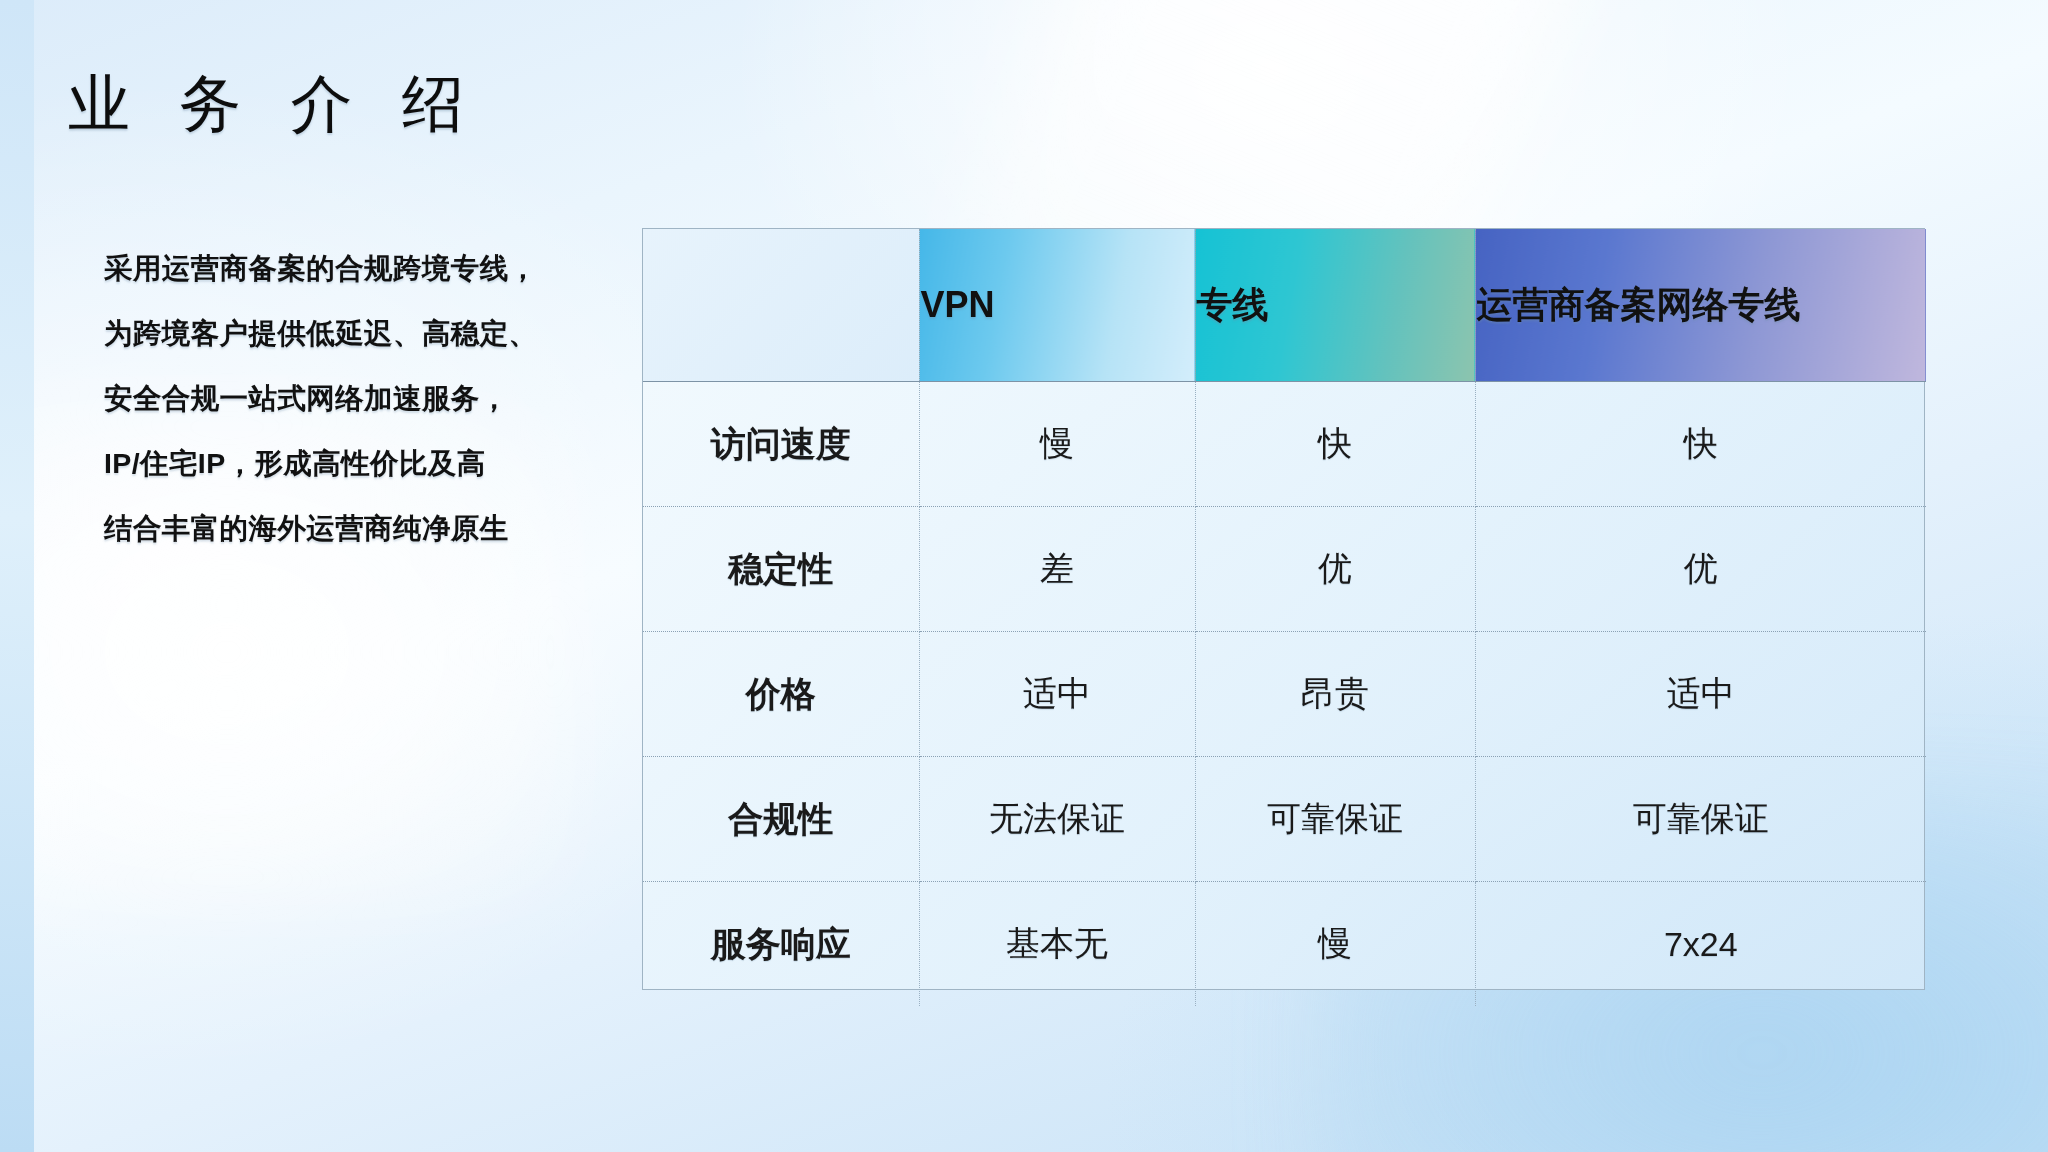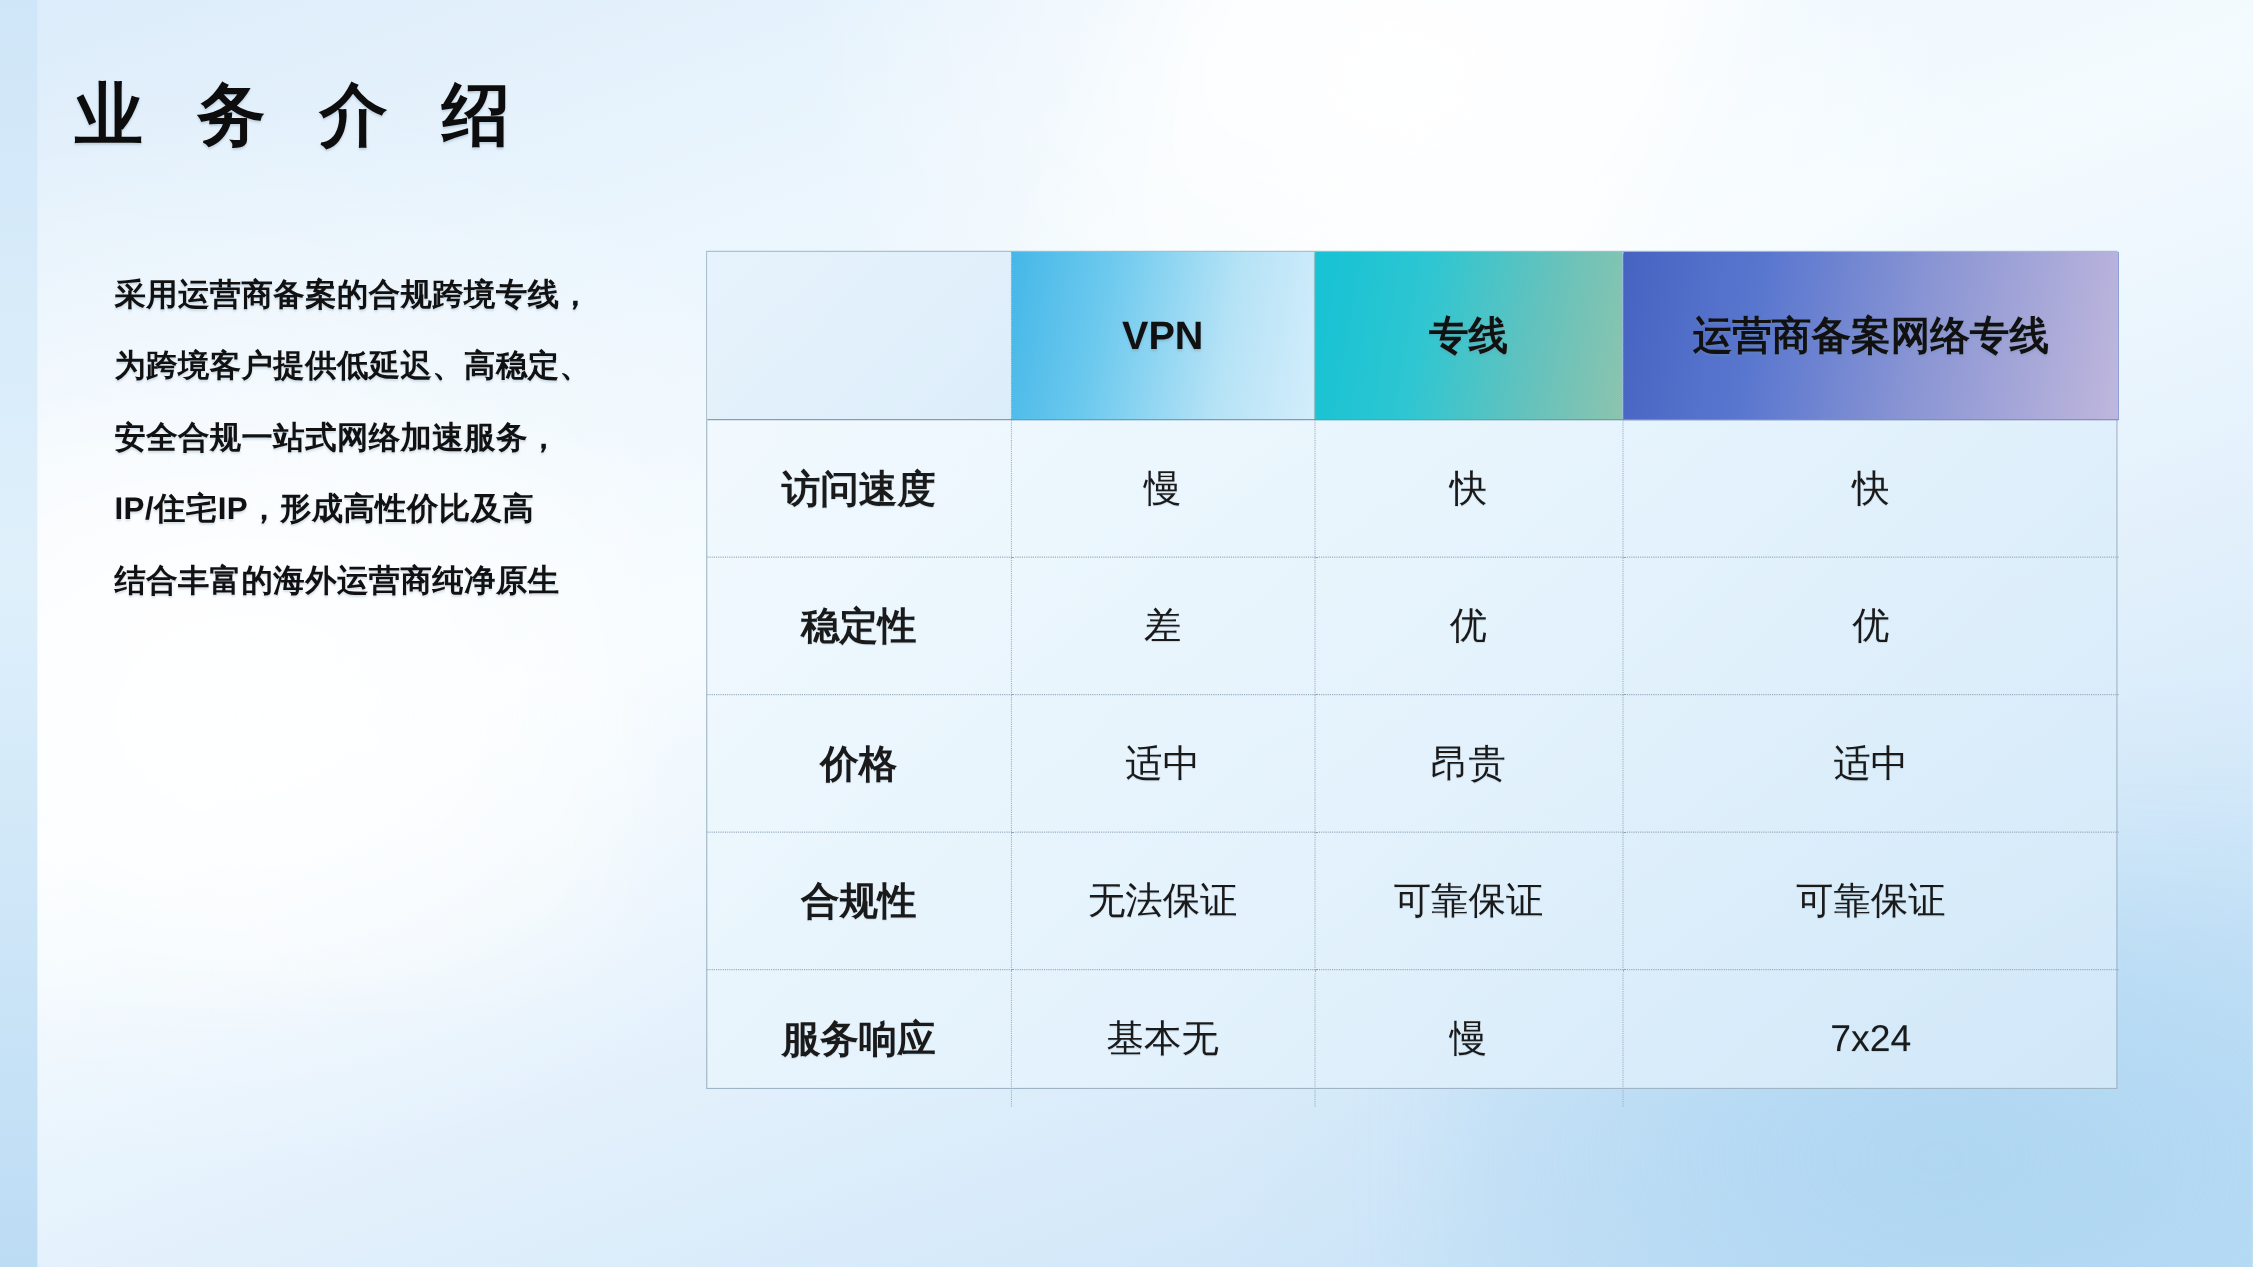--- a/index.html
+++ b/index.html
@@ -40,21 +40,21 @@
     filter:blur(40px);
   }
   .bg-corner {
     position:absolute; left:0; top:0; bottom:0; width:34px;
     background:linear-gradient(180deg,#cfe6f8,#dff0fb 45%,#bcdcf4);
   }
 
   
   .title {
     position:absolute; left:68px; top:62px;
-    font-size:62px; font-weight:bold; color:#0d0d0d;
+    font-size:62px; font-weight:normal; color:#0d0d0d;
     letter-spacing:16px;
     text-shadow:0 2px 2px rgba(120,150,175,0.35);
     white-space:nowrap;
   }
 
   
   .para {
     position:absolute; left:68px; top:236px;
     width:560px;
     font-size:28.5px; font-weight:bold; color:#111;
@@ -79,21 +79,21 @@
     table-layout:fixed;
   }
   col.c0 { width:276px; }
   col.c1 { width:276px; }
   col.c2 { width:280px; }
   col.c3 { width:451px; }
 
   thead th {
     height:150px;
     font-size:36px; font-weight:bold; color:#111;
-    text-align:center; vertical-align:middle;
+    text-align:left; vertical-align:middle;
     border-right:1px dotted #8ba4b8;
     border-bottom:1px solid #7d93a6;
     text-shadow:0 2px 2px rgba(110,140,165,0.35);
   }
   thead th.blank { background:linear-gradient(135deg,#e7f3fc,#dcedfa); }
   thead th.h-vpn { background:linear-gradient(100deg,#45b7e8 0%,#6cc9ee 30%,#b6e3f6 70%,#d3edfb 100%); }
   thead th.h-line { background:linear-gradient(100deg,#15c2d4 0%,#2ec6d2 35%,#63c2bd 70%,#8cc4ae 100%); }
   thead th.h-op {
     background:linear-gradient(100deg,#4663c2 0%,#5a77cf 28%,#8d97d4 62%,#bfb7dd 100%);
     border-right:none;

